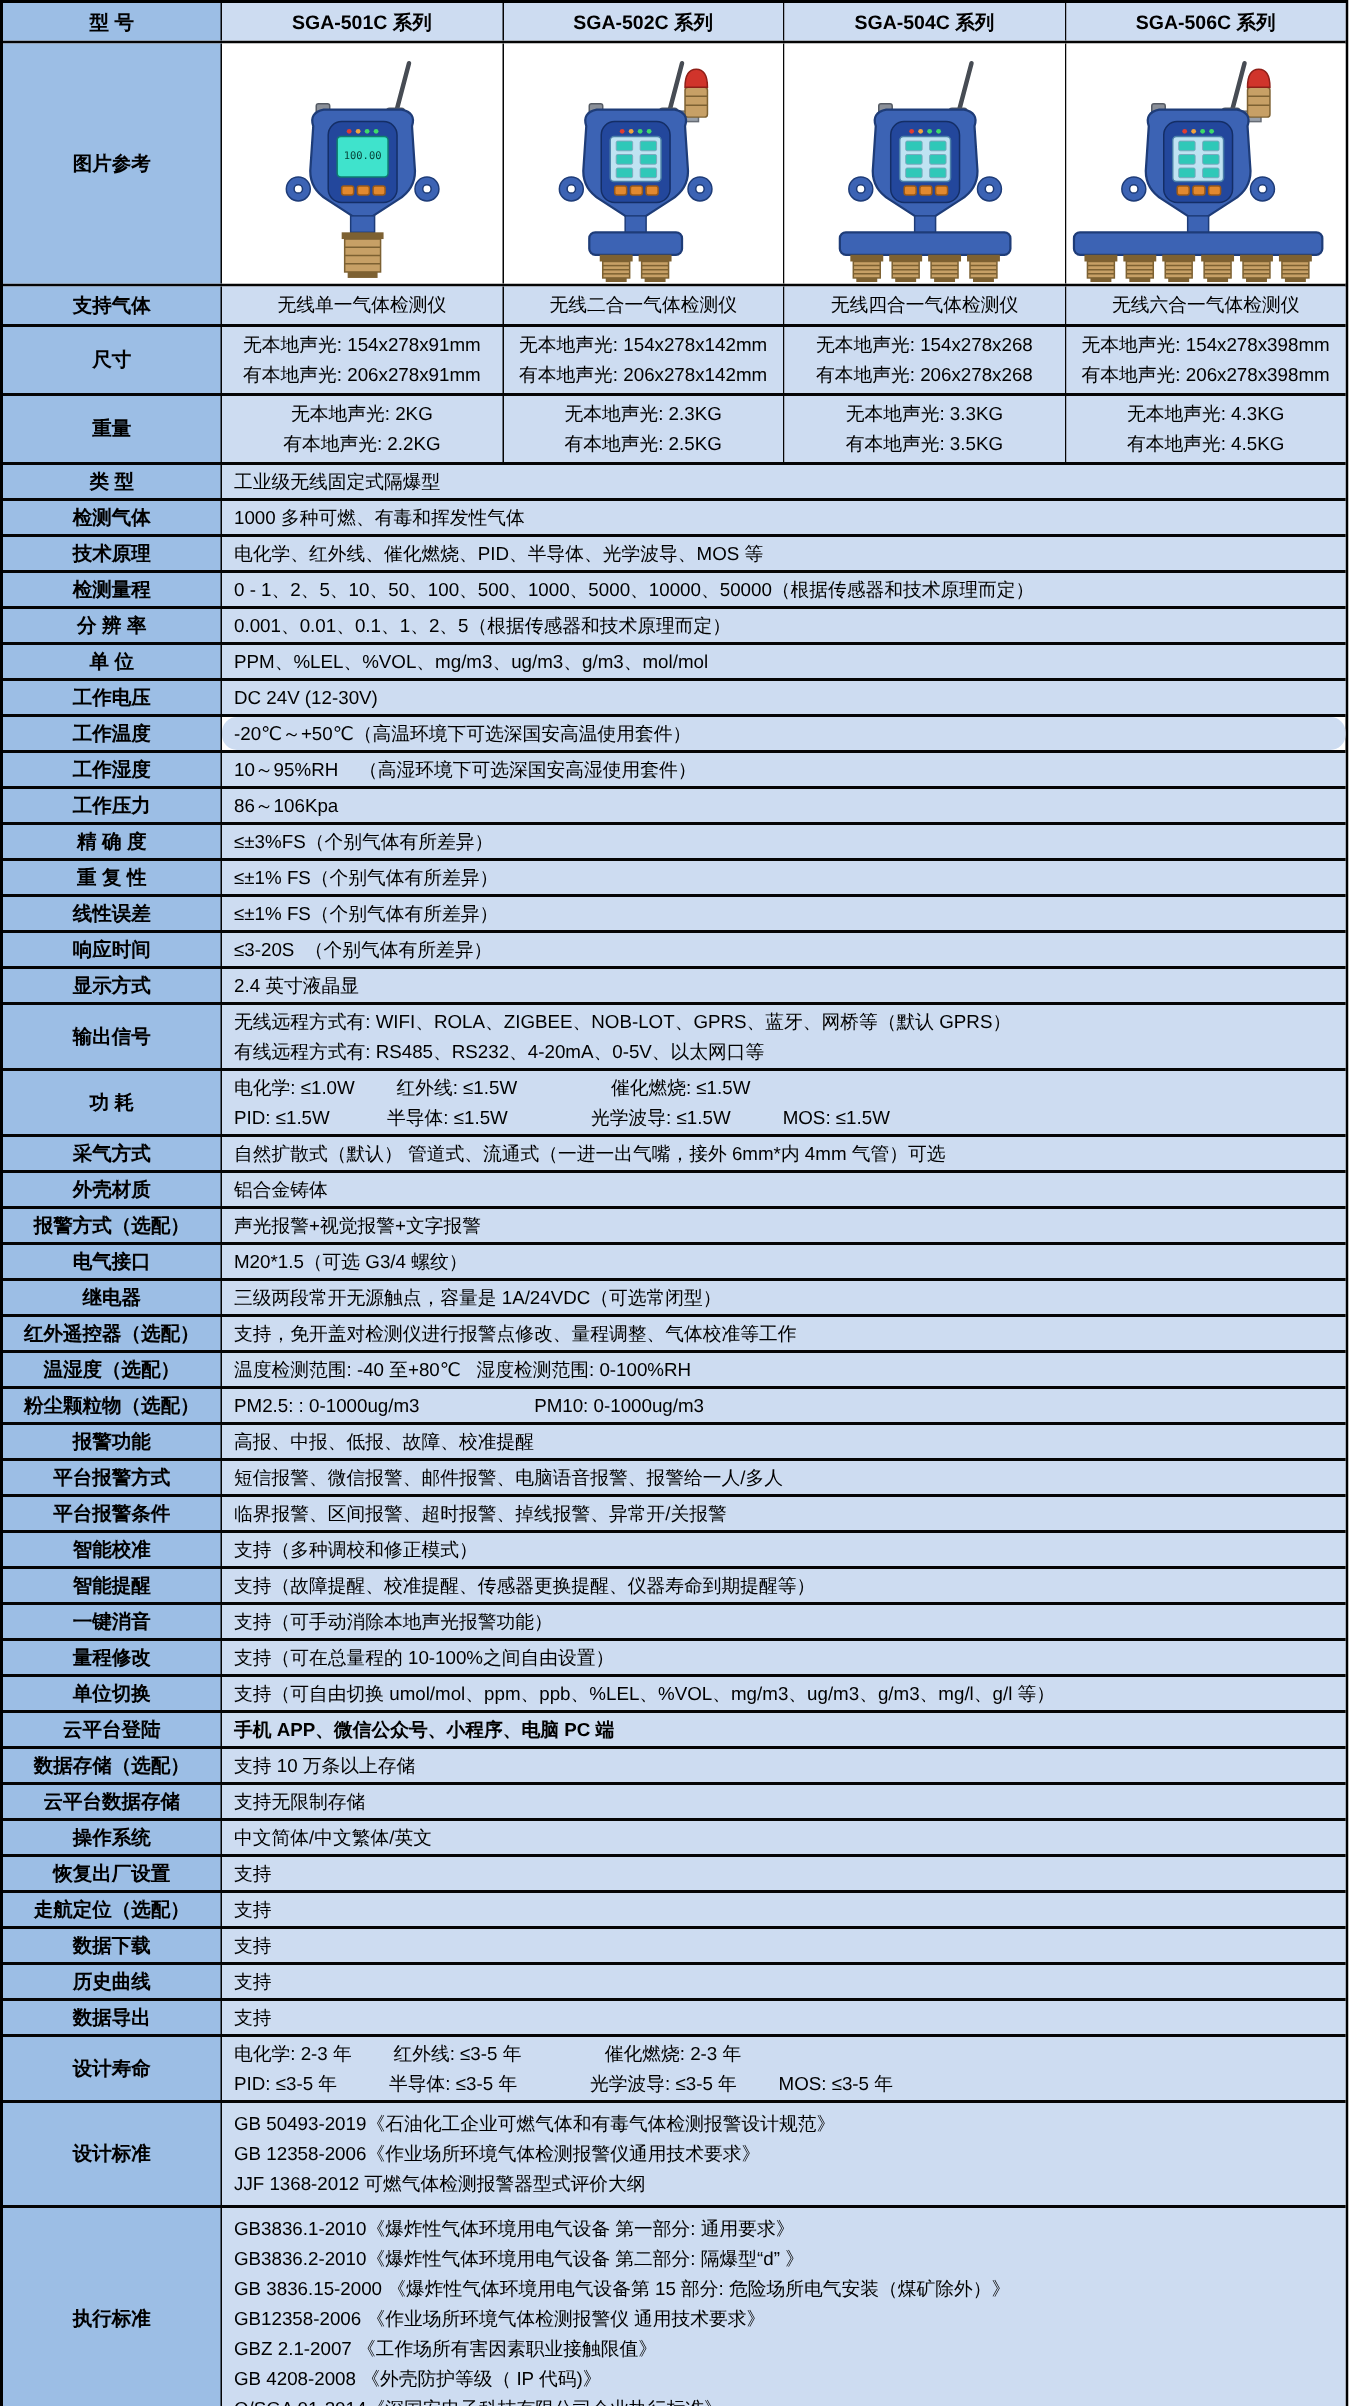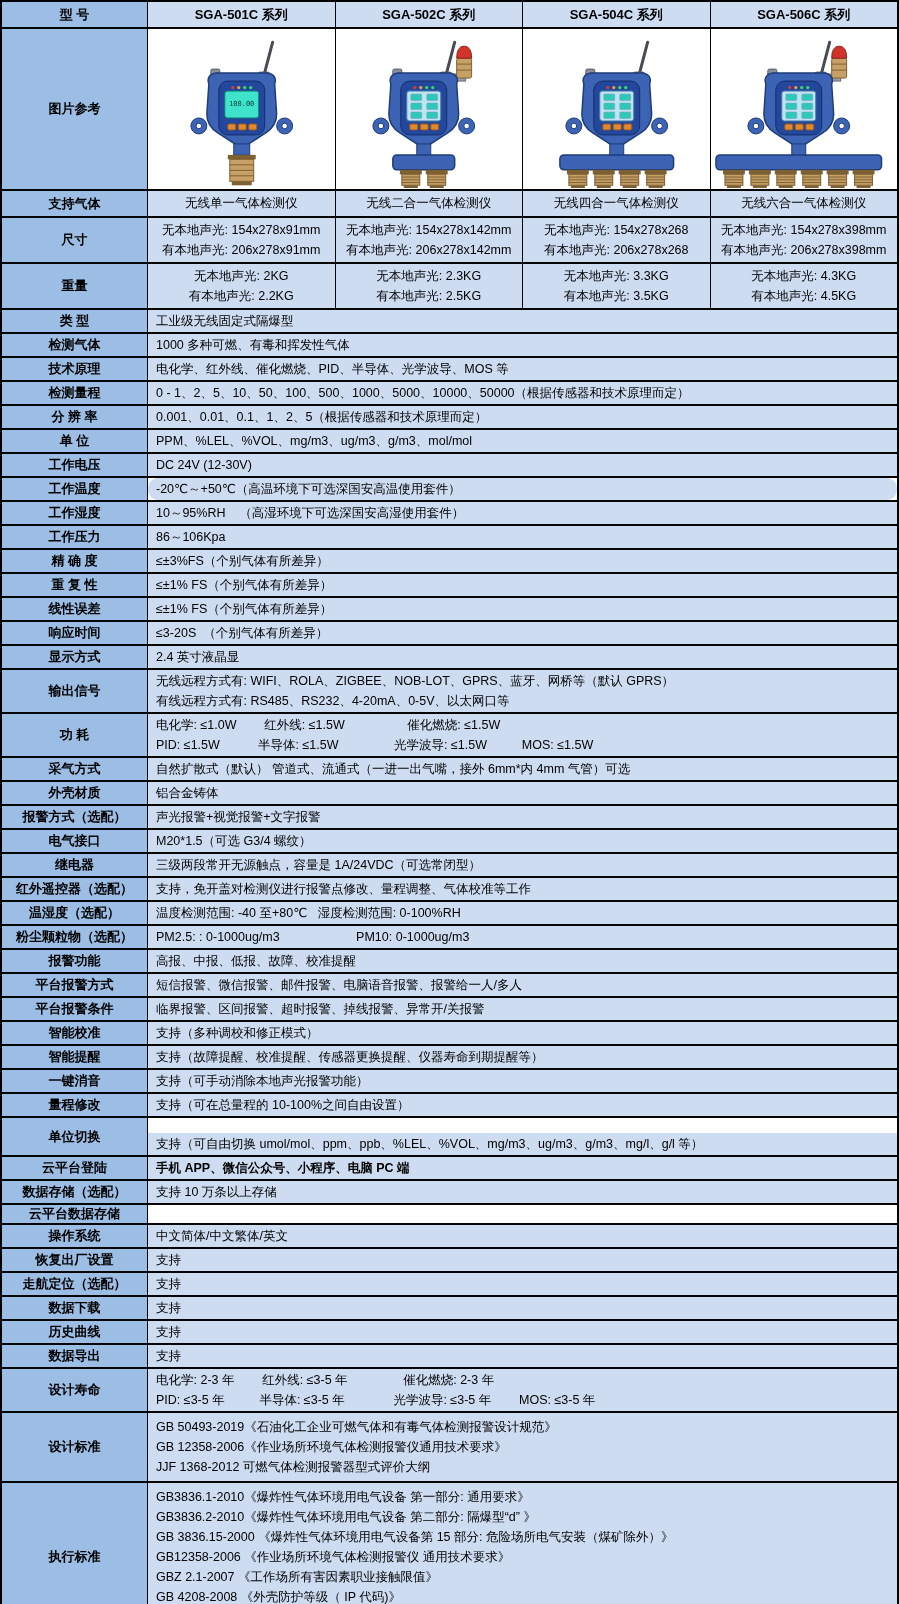--- a/index.html
+++ b/index.html
@@ -482,38 +482,41 @@
       </div>
     </div>
     <div class="tr">
       <div class="th">量程修改</div>
       <div class="td vcell" style="min-height: 19px;">
         <div class="line">支持（可在总量程的 10-100%之间自由设置）</div>
       </div>
     </div>
     <div class="tr">
       <div class="th">单位切换</div>
-      <div class="td vcell" style="min-height: 19px; margin-top: 15px;">
+      <div class="td vcell" style="min-height: 19px;">
         <div class="line">支持（可自由切换 umol/mol、ppm、ppb、%LEL、%VOL、mg/m3、ug/m3、g/m3、mg/l、g/l 等）</div>
       </div>
     </div>
     <div class="tr">
       <div class="th">云平台登陆</div>
       <div class="td vcell" style="min-height: 19px; font-weight: bold;">
         <div class="line">手机 APP、微信公众号、小程序、电脑 PC 端</div>
       </div>
     </div>
     <div class="tr">
       <div class="th">数据存储（选配）</div>
       <div class="td vcell" style="min-height: 19px;">
         <div class="line">支持 10 万条以上存储</div>
       </div>
     </div>
     <div class="tr">
       <div class="th">云平台数据存储</div>
+      <div class="td vcell" style="min-height: 19px;">
+        <div class="line">支持无限制存储</div>
+      </div>
     </div>
     <div class="tr">
       <div class="th">操作系统</div>
       <div class="td vcell" style="min-height: 19px;">
         <div class="line">中文简体/中文繁体/英文</div>
       </div>
     </div>
     <div class="tr">
       <div class="th">恢复出厂设置</div>
       <div class="td vcell" style="min-height: 19px;">

